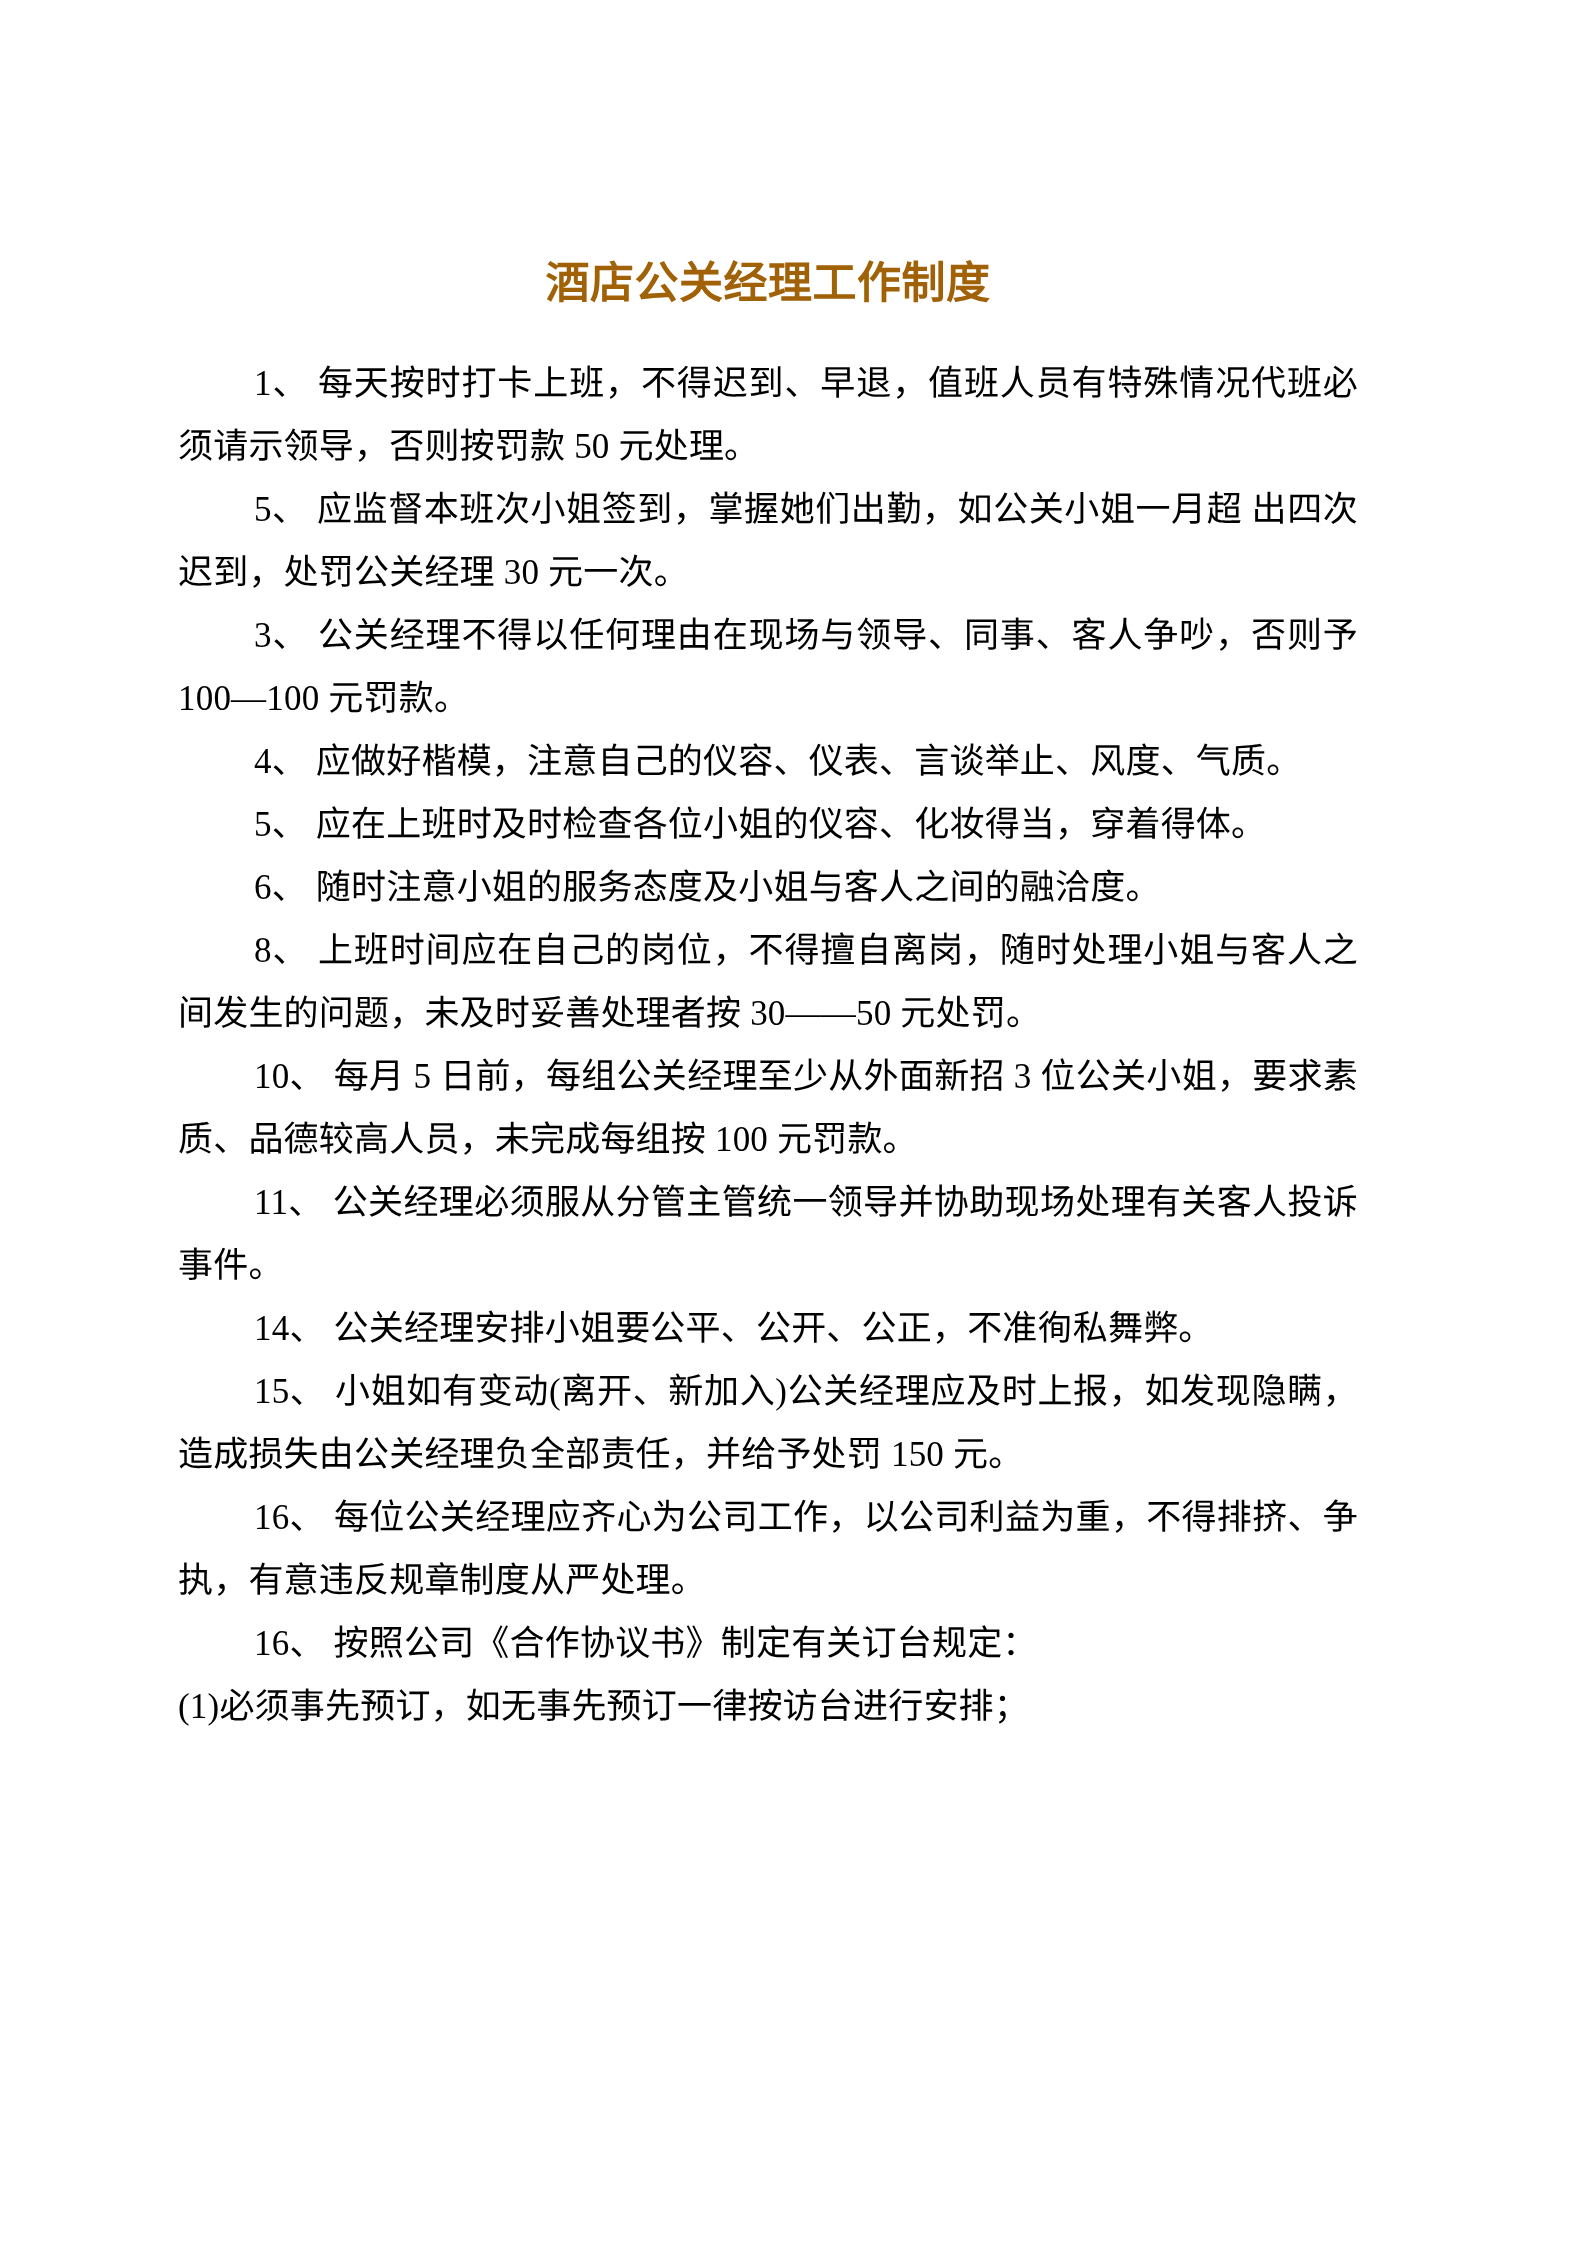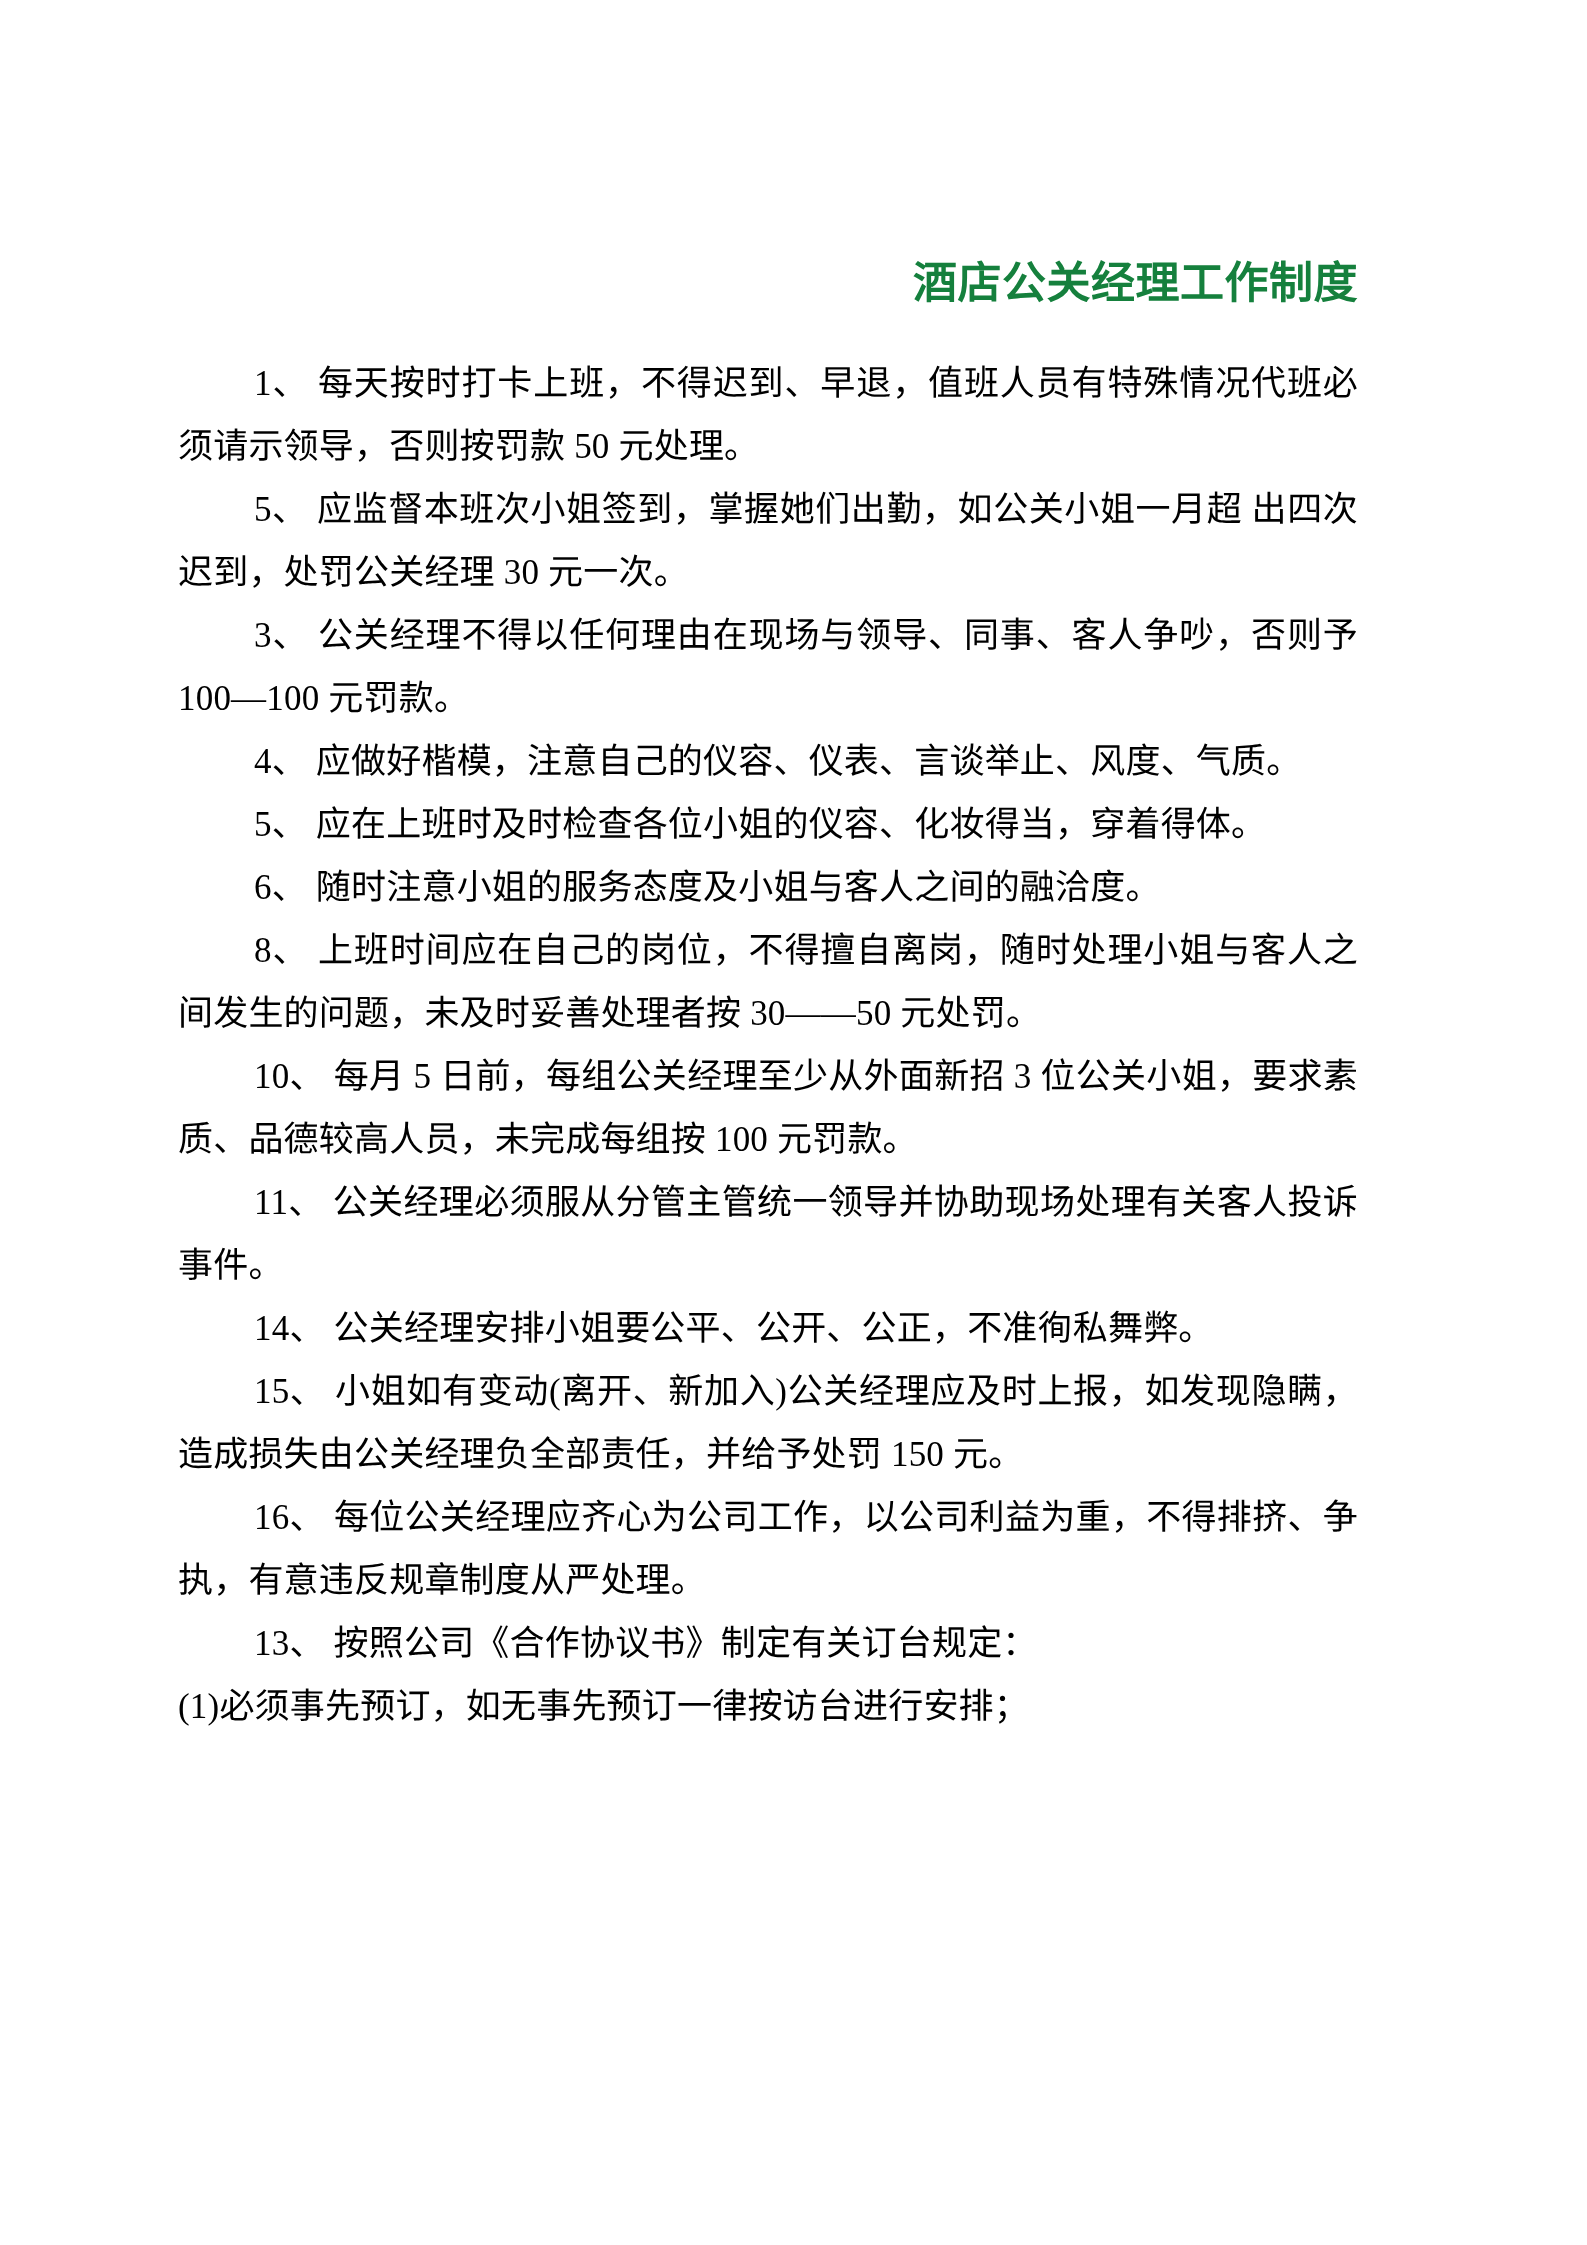--- a/index.html
+++ b/index.html
@@ -28,26 +28,26 @@
   }
 
   
   .doc-title {
     margin: 0;
     padding: 0;
     position: absolute;
     left: 0;
     top: 252px;
     width: 1180px;
-    text-align: right;
+    text-align: center;
     font-family: "Liberation Sans", "DejaVu Sans", sans-serif;
     font-weight: 700;
     font-size: 44px;
     line-height: 62px;
-    color: #15803d;
+    color: #a16207;
     letter-spacing: 0.5px;
     white-space: nowrap;
   }
 
   
   .body-block {
     position: absolute;
     left: 0;
     top: 352px;
     width: 1180px;
@@ -111,19 +111,19 @@
       <p class="para indent">11、 公关经理必须服从分管主管统一领导并协助现场处理有关客人投诉事件。</p>
 
 
 
       <p class="para indent">14、 公关经理安排小姐要公平、公开、公正，不准徇私舞弊。</p>
 
       <p class="para indent">15、 小姐如有变动(离开、新加入)公关经理应及时上报，如发现隐瞒，造成损失由公关经理负全部责任，并给予处罚 150 元。</p>
 
       <p class="para indent">16、 每位公关经理应齐心为公司工作，以公司利益为重，不得排挤、争执，有意违反规章制度从严处理。</p>
 
-      <p class="para indent">13、 按照公司《合作协议书》制定有关订台规定：</p>
+      <p class="para indent">16、 按照公司《合作协议书》制定有关订台规定：</p>
 
       <p class="para noindent">(1)必须事先预订，如无事先预订一律按访台进行安排；</p>
 
     </div>
   </div>
 </div>
 
 </body></html>

